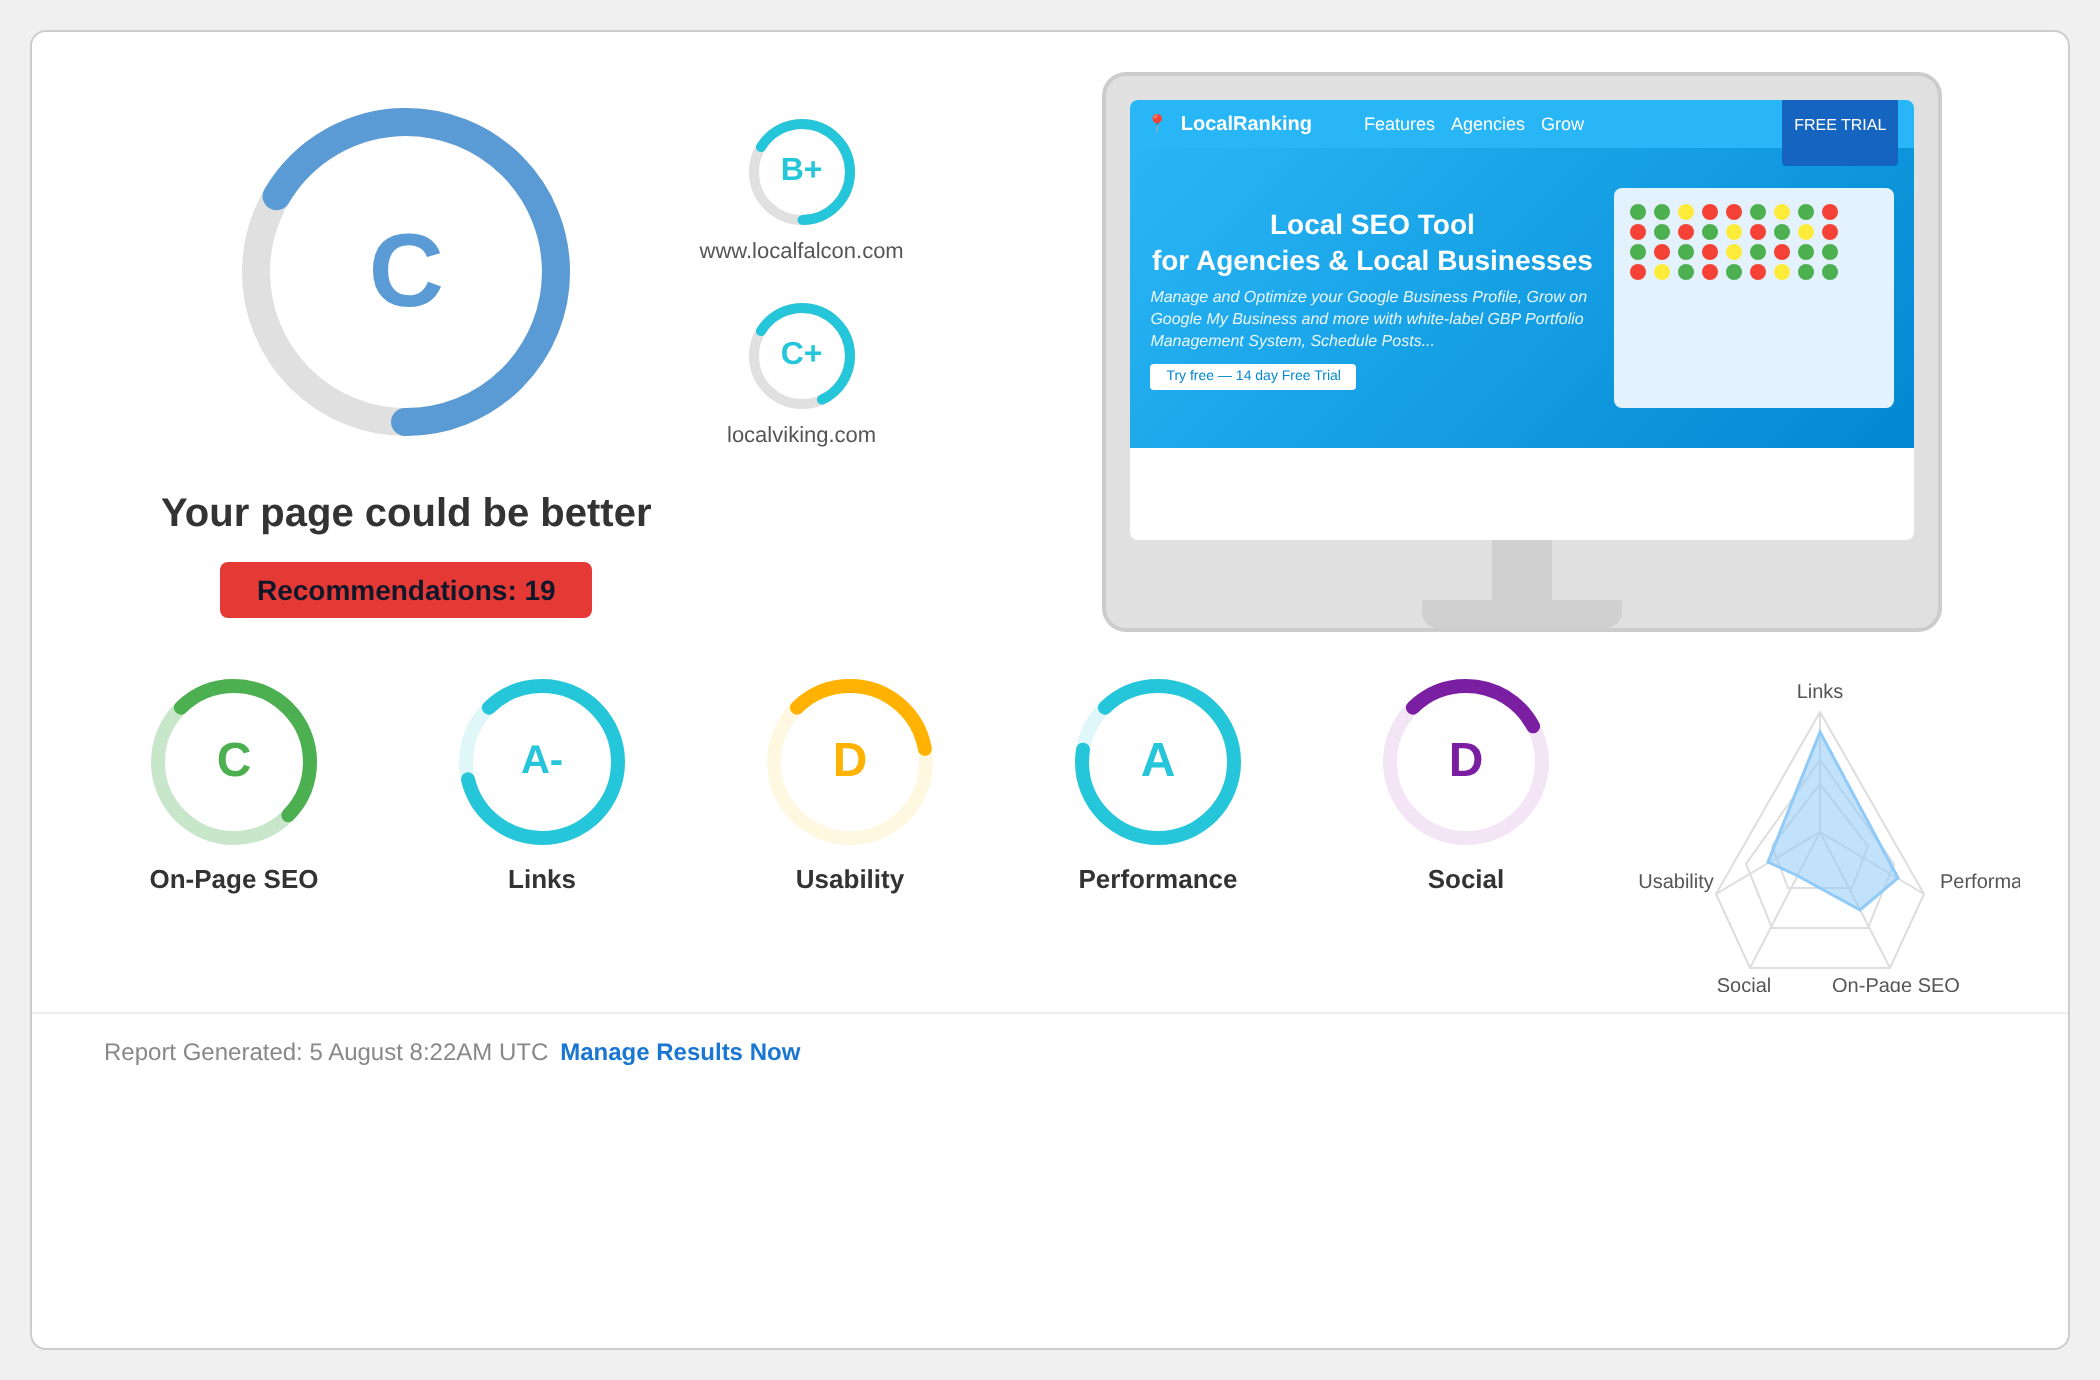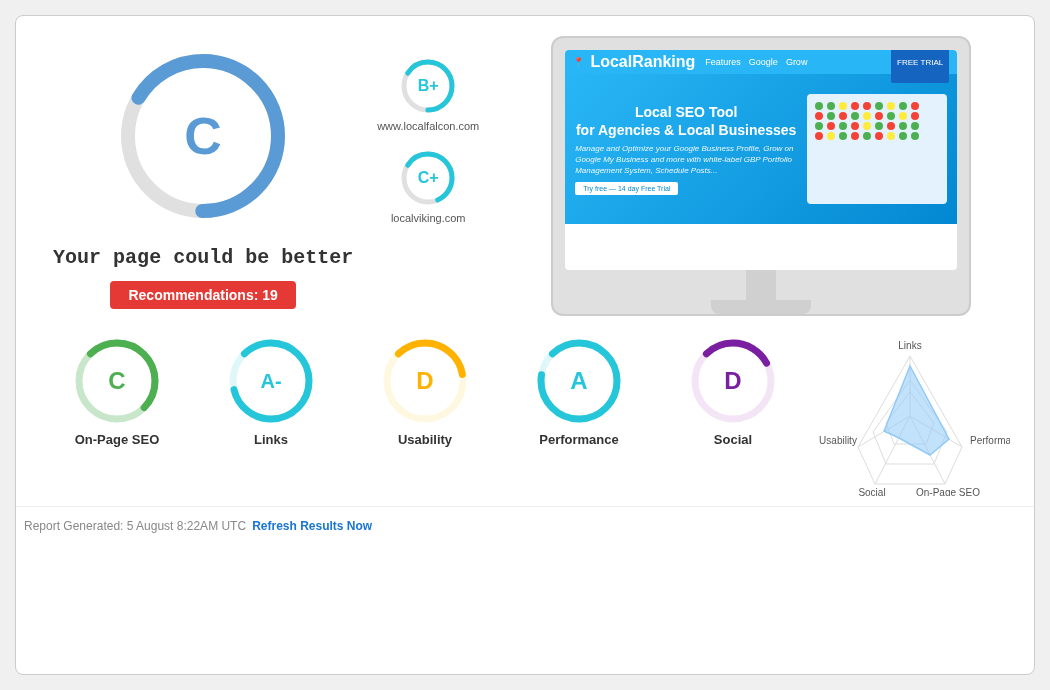--- a/index.html
+++ b/index.html
@@ -90,25 +90,24 @@
       font-size: 11px;
       color: #555;
       margin-top: 4px;
     }
     .verdict {
       margin-top: 10px;
       font-size: 20px;
       font-weight: bold;
       color: #333;
       text-align: center;
-      font-family: Liberation Mono, monospace;
     }
     .recommendations-badge {
       background: #e53935;
-      color: #ffffff;
+      color: #0f172a;
       padding: 6px 18px;
       border-radius: 4px;
       font-size: 14px;
       font-weight: bold;
       margin-top: 12px;
       cursor: pointer;
       text-align: right;
     }
     .right-panel {
       flex: 1.1;
@@ -135,27 +134,27 @@
     .screen-header {
       background: #29b6f6;
       height: 24px;
       display: flex;
       align-items: center;
       padding: 0 8px;
       gap: 6px;
     }
     .screen-logo {
       color: #fff;
-      font-size: 16px;
+      font-size: 10px;
       font-weight: bold;
     }
     .screen-nav {
       display: flex;
       gap: 8px;
-      margin-left: 4px;
+      margin-left: 20px;
       justify-content: space-between;
     }
     .screen-nav-item {
       color: #fff;
       font-size: 9px;
     }
     .screen-cta-btn {
       background: #1565c0;
       color: #fff;
       font-size: 8px;
@@ -289,21 +288,21 @@
       align-items: center;
       position: relative;
     }
     .radar-container {
       width: 200px;
       height: 160px;
       position: relative;
     }
     .footer-bar {
       border-top: 1px solid #eee;
-      padding: 12px 8px;
+      padding: 12px 36px;
       font-size: 12px;
       color: #888;
       display: flex;
       align-items: center;
       gap: 6px;
     }
     .refresh-link {
       color: #1976d2;
       font-weight: bold;
       cursor: pointer;
@@ -365,21 +364,21 @@
 
     <div class="right-panel">
       <div class="monitor-wrap">
         <div class="monitor-body">
           <div class="monitor-screen">
             <div class="screen-header">
               <span style="color:#fff;font-size:9px;">📍</span>
               <span class="screen-logo">LocalRanking</span>
               <div class="screen-nav">
                 <span class="screen-nav-item">Features</span>
-                <span class="screen-nav-item">Google</span>
+                <span class="screen-nav-item">Agencies</span>
                 <span class="screen-nav-item">Grow</span>
               </div>
               <div class="screen-cta-btn">FREE TRIAL</div>
             </div>
             <div class="screen-hero">
               <div class="screen-hero-text">
                 <div class="screen-hero-title">Local SEO Tool<br>for Agencies &amp; Local Businesses</div>
                 <div class="screen-hero-sub">Manage and Optimize your Google Business Profile, Grow on Google My Business and more with white-label GBP Portfolio Management System, Schedule Posts...</div>
                 <div class="screen-hero-btn">Try free — 14 day Free Trial</div>
               </div>
@@ -515,15 +514,15 @@
           <text x="138" y="160" text-anchor="middle" font-size="10" fill="#555">On-Page SEO</text>
           <text x="62" y="160" text-anchor="middle" font-size="10" fill="#555">Social</text>
           <text x="28" y="108" text-anchor="middle" font-size="10" fill="#555">Usability</text>
         </svg>
       </div>
     </div>
   </div>
 
   <div class="footer-bar">
     <span>Report Generated: 5 August 8:22AM UTC</span>
-    <a class="refresh-link">Refresh Results Now</a>
+    <a class="refresh-link">Manage Results Now</a>
   </div>
 </div>
 
 </body></html>

